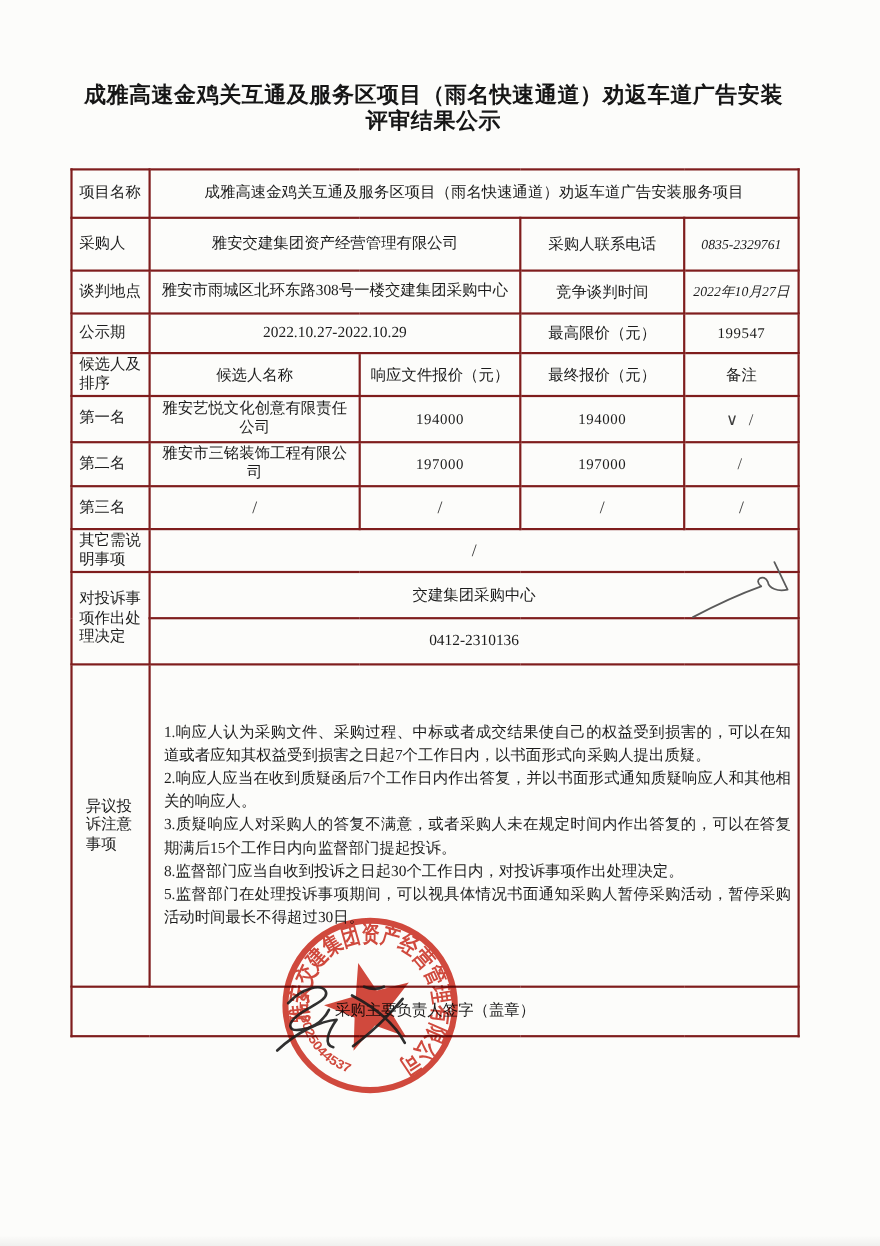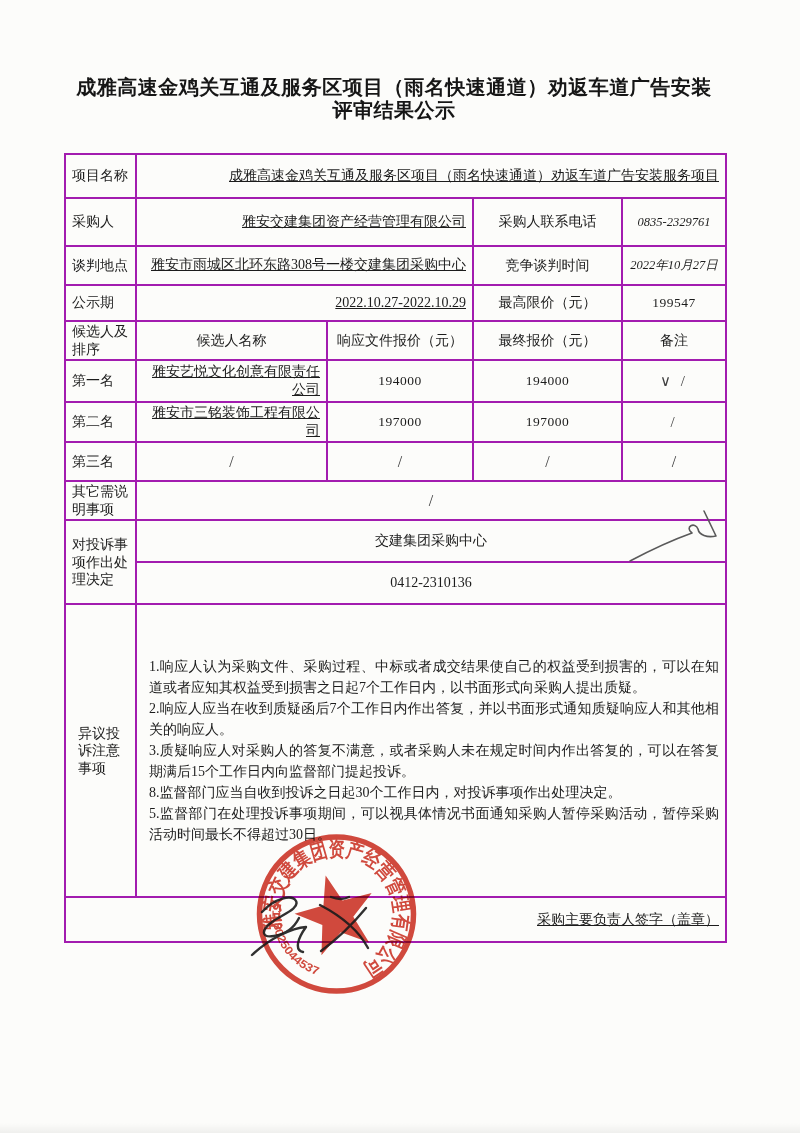--- a/index.html
+++ b/index.html
@@ -23,28 +23,28 @@
     font-weight:700;font-size:20px;line-height:23px;
     letter-spacing:0.5px;color:#161616;
   }
   table.doc{
     position:absolute;left:64px;top:153px;
     width:661px;table-layout:fixed;
     border-collapse:collapse;
     font-size:14px;color:#1c1c1c;
   }
   table.doc td{
-    border:2px solid #a21caf;
+    border:2px solid #7f1d1d;
     padding:1px 6px;
     overflow:hidden;
     vertical-align:middle;
   }
   td.lbl{padding:1px 2px 1px 5px;line-height:1.25;}
   td.cen{text-align:center;}
-  td.lft{text-align:right;line-height:1.3;text-decoration:underline;}
+  td.lft{text-align:center;line-height:1.3;}
   td.num{text-align:center;font-size:13.5px;letter-spacing:0.5px;}
   td.sm{text-align:center;font-size:12.5px;letter-spacing:0;padding:1px 2px;font-style:italic;}
   tr.r1  td{height:40px;}
   tr.r2  td{height:44px;}
   tr.r3  td{height:35px;}
   tr.r4  td{height:32px;}
   tr.r5  td{height:33px;}
   tr.r6  td{height:38px;}
   tr.r7  td{height:35px;}
   tr.r8  td{height:35px;}

